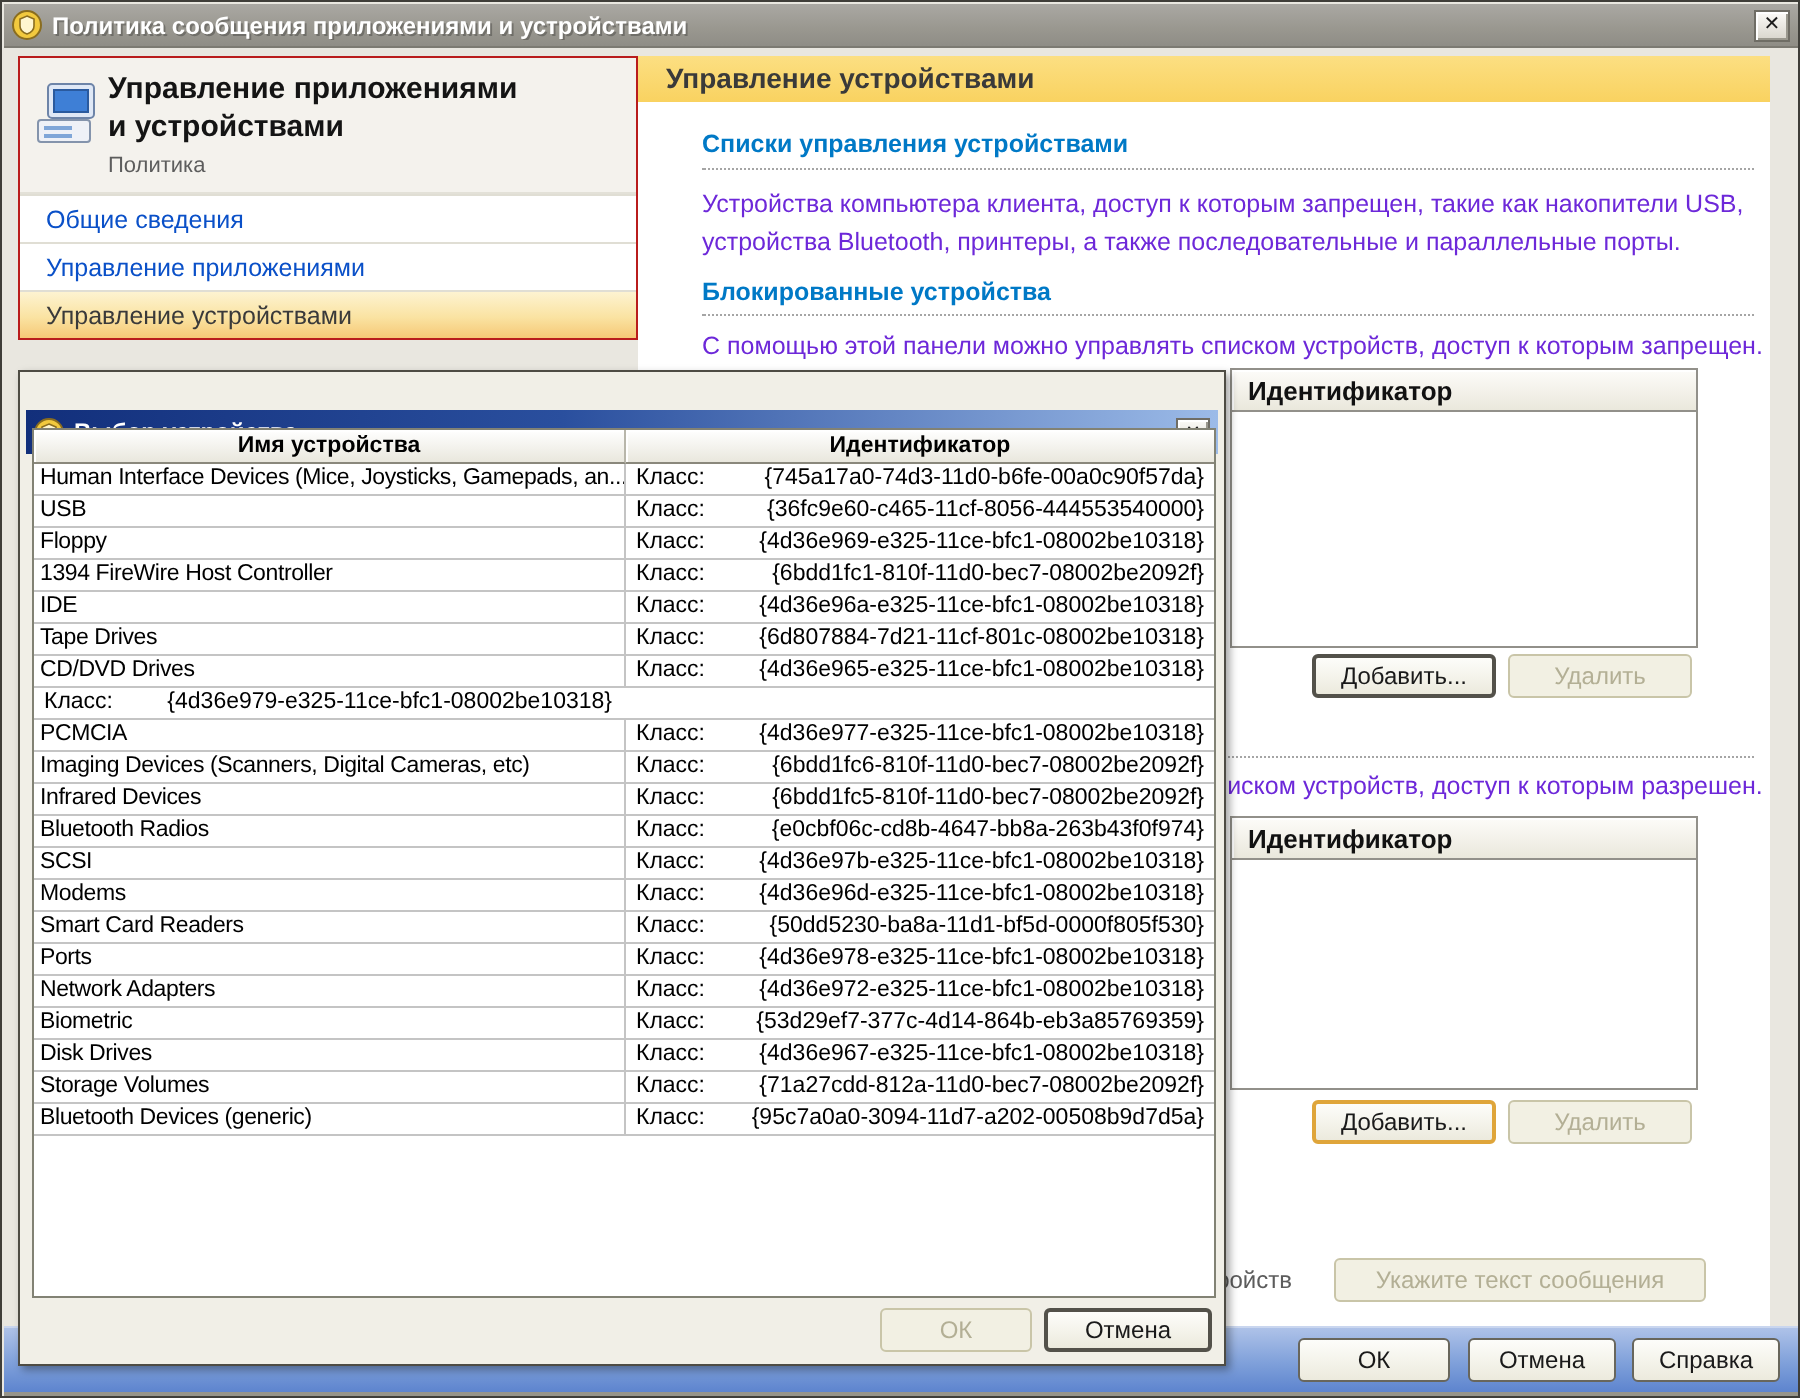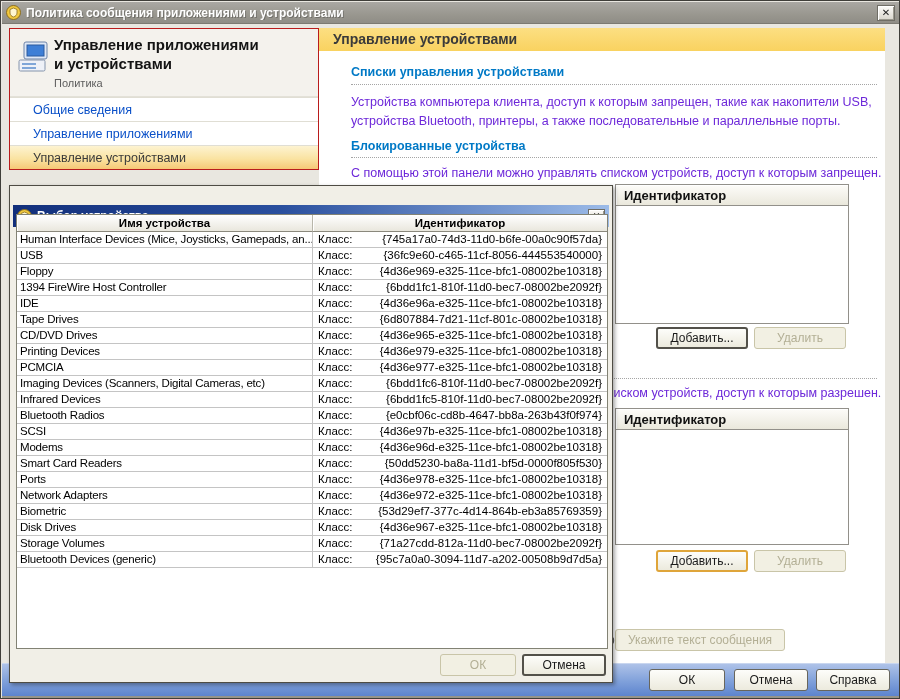--- a/index.html
+++ b/index.html
@@ -15,21 +15,21 @@
   .win-close { width:18px; height:16px; background:linear-gradient(180deg,#fcfbf8,#d8d5cc);
     border:1px solid #6f6d65; box-shadow:inset 1px 1px 0 #fff, inset -1px -1px 0 #9a988e;
     display:flex; align-items:center; justify-content:center; font-size:10px; font-weight:bold; color:#1a1a1a; cursor:default; }
 
   
   .sidebar { position:absolute; left:8px; top:27px; width:310px; height:142px; background:#fff; border:1px solid #b91c1c; }
   .sb-header { position:relative; height:68px; background:#f4f2ed; border-bottom:1px solid #e3e1d8; }
   .sb-icon { position:absolute; left:7px; top:12px; }
   .sb-title { position:absolute; left:44px; top:6px; font-size:15px; font-weight:bold; color:#141414; line-height:19px; white-space:pre-line; }
   .sb-sub { position:absolute; left:44px; top:48px; font-size:11px; color:#5d5d5d; }
-  .nav-item { height:24px; line-height:24px; padding-left:23px; font-size:12.5px; color:#0a50c8; border-top:1px solid #e0ded4; cursor:pointer; }
+  .nav-item { height:24px; line-height:24px; padding-left:13px; font-size:12.5px; color:#0a50c8; border-top:1px solid #e0ded4; cursor:pointer; }
   .nav-item.active { background:linear-gradient(180deg,#fdf3d1 0%,#fae3a2 55%,#f6c876 100%); color:#3a3a3a; }
 
   
   .gold-band { position:absolute; left:318px; top:27px; width:566px; height:23px; background:linear-gradient(180deg,#fcdf82,#f9d260);
     font-size:14px; font-weight:bold; color:#3a3a3a; line-height:23px; padding-left:14px; }
   .content { position:absolute; left:318px; top:50px; width:566px; height:612px; background:#fff; }
   .h-blue { position:absolute; font-size:12.5px; font-weight:bold; color:#0079c6; white-space:nowrap; }
   .dotted { position:absolute; border-bottom:1px dotted #a5a5a5; height:1px; }
   .para { position:absolute; font-size:12.5px; color:#6d28d9; line-height:19px; white-space:pre-line; }
 
@@ -134,21 +134,21 @@
   <div class="para" style="left:350px;top:383px;width:535px;">С помощью этой панели можно управлять списком устройств, доступ к которым разрешен.</div>
 
   <div class="id-panel" style="left:614px;top:407px;height:137px;">
     <div class="ph">Идентификатор</div>
     <div class="pbody"></div>
   </div>
   <div class="btn gold" style="left:655px;top:549px;width:92px;">Добавить...</div>
   <div class="btn disabled" style="left:753px;top:549px;width:92px;height:22px;">Удалить</div>
 
   <div class="msg-label" style="right:253px;top:632px;">устройств</div>
-  <div class="btn disabled" style="left:614px;top:628px;width:170px;height:22px;">Укажите текст сообщения</div>
+  <div class="btn disabled" style="left:666px;top:628px;width:186px;height:22px;">Укажите текст сообщения</div>
 
   <div class="blue-band"></div>
   <div class="btn" style="left:648px;top:668px;width:76px;">ОК</div>
   <div class="btn" style="left:733px;top:668px;width:74px;">Отмена</div>
   <div class="btn" style="left:815px;top:668px;width:74px;">Справка</div>
   <div class="bottom-frame"></div>
 
   <div class="dialog">
     <div class="dlg-titlebar">
       <svg width="15" height="15" viewBox="0 0 15 15">
@@ -210,21 +210,20 @@
             </div>
           </div>
           <div class="trow">
             <div class="tcell name">CD/DVD Drives</div>
             <div class="tcell id">
               <span class="klass">Класс:</span>
               <span class="guid">{4d36e965-e325-11ce-bfc1-08002be10318}</span>
             </div>
           </div>
           <div class="trow">
-            <div class="tcell name">Printing Devices</div>
             <div class="tcell id">
               <span class="klass">Класс:</span>
               <span class="guid">{4d36e979-e325-11ce-bfc1-08002be10318}</span>
             </div>
           </div>
           <div class="trow">
             <div class="tcell name">PCMCIA</div>
             <div class="tcell id">
               <span class="klass">Класс:</span>
               <span class="guid">{4d36e977-e325-11ce-bfc1-08002be10318}</span>

